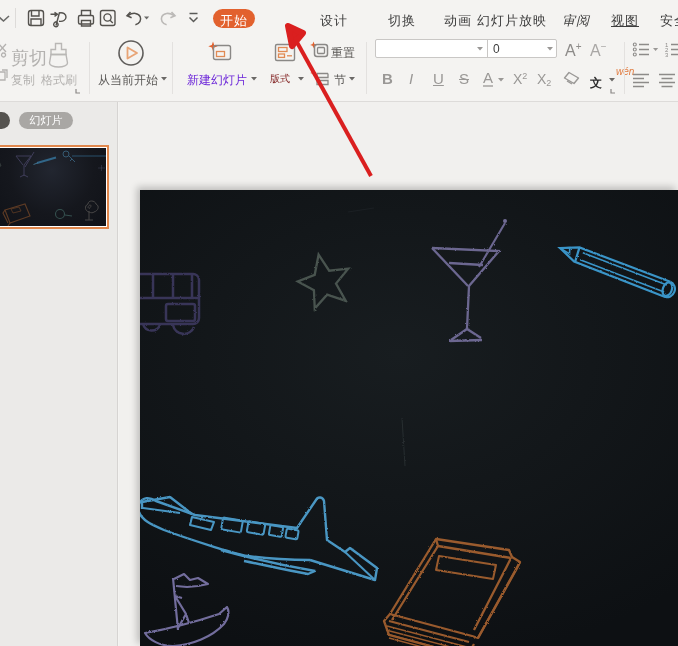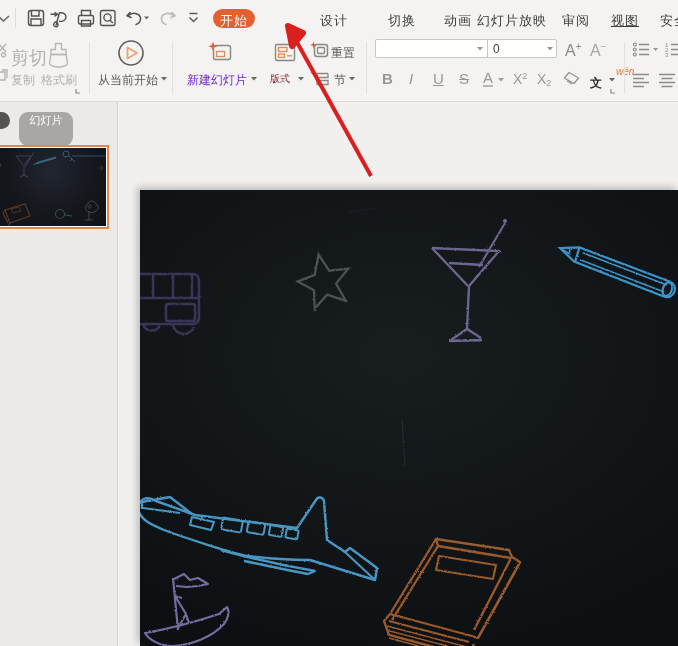--- a/index.html
+++ b/index.html
@@ -62,21 +62,21 @@
   </g>
 </svg>
 
 <div class="abs" style="left:213px;top:8.5px;width:42px;height:19px;background:#e2612e;border-radius:10px;"></div>
 <div class="abs" style="left:220px;top:12px;font-size:13px;color:#fff;letter-spacing:1px;">开始</div>
 <div class="tab" style="left:271px;margin-top:36px;">插入</div>
 <div class="tab" style="left:320px;">设计</div>
 <div class="tab" style="left:372px;margin-left:16px;">切换</div>
 <div class="tab" style="left:425px;margin-left:19px;">动画</div>
 <div class="tab" style="left:477px;">幻灯片放映</div>
-<div class="tab" style="left:562px;">审阅</div>
+<div class="tab" style="left:562px;font-style:italic;">审阅</div>
 <div class="tab" style="left:611px;text-decoration:underline;">视图</div>
 <div class="tab" style="left:660px;">安全</div>
 
 <div class="abs" style="left:0;top:36px;width:678px;height:66px;background:#f4f3f1;border-bottom:1px solid #dddbd9;"></div>
 
 <div class="abs" style="left:11px;top:46px;font-size:18px;color:#b4b2b0;">剪切</div>
 <div class="abs" style="left:11px;top:72px;font-size:12px;color:#b4b2b0;">复制</div>
 <div class="abs" style="left:41px;top:72px;font-size:12px;color:#b4b2b0;">格式刷</div>
 <svg class="abs" style="left:0;top:36px;" width="100" height="66" viewBox="0 0 100 66" fill="none">
 
@@ -201,21 +201,21 @@
   <g stroke="#8d8b89" stroke-width="1.3">
     <path d="M2 3.5 h16 M2 7.5 h11 M2 11.5 h16 M2 15.5 h11"></path>
     <path d="M28 3.5 h16 M30.5 7.5 h11 M28 11.5 h16 M30.5 15.5 h11"></path>
   </g>
 </svg>
 
 <div class="abs" style="left:0;top:102px;width:118px;height:544px;background:#ebeae8;border-right:1px solid #d6d4d2;"></div>
 <div class="abs" style="left:119px;top:102px;width:559px;height:544px;background:#f1f0ee;"></div>
 
 <div class="abs" style="left:-14px;top:112px;width:24px;height:17px;background:#55534f;border-radius:9px;"></div>
-<div class="abs" style="left:19px;top:112px;width:54px;height:34px;background:#a9a7a4;border-radius:9px;color:#fff;font-size:11px;text-align:center;line-height:17px;">幻灯片</div>
+<div class="abs" style="left:19px;top:112px;width:54px;height:17px;background:#a9a7a4;border-radius:9px;color:#fff;font-size:11px;text-align:center;line-height:17px;">幻灯片</div>
 
 <div class="abs" style="left:-6px;top:145px;width:115px;height:84px;border:2px solid #e0874c;background:#fff;padding:1px;">
   <div style="width:100%;height:100%;background:radial-gradient(ellipse at 50% 28%, #222630 0%, #15171d 55%, #101218 100%);position:relative;overflow:hidden;">
     <svg width="109" height="78" viewBox="0 0 109 78" fill="none" style="position:absolute;left:0;top:0;">
 
       <g stroke="#645e8e" stroke-width="1" opacity="0.5">
         <path d="M19 8 h15 l-7 9 v11 M19 8 l7 9"></path>
         <path d="M23 29 l4 -2 l4 2"></path>
         <path d="M37 4 l-9 15"></path>
       </g>

